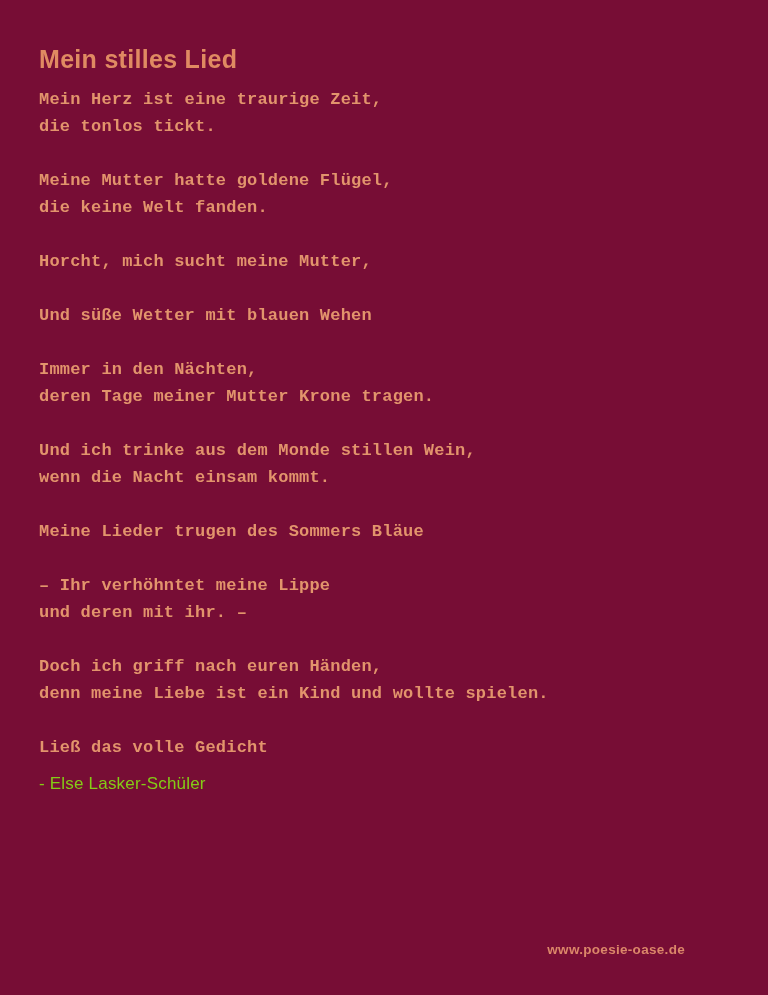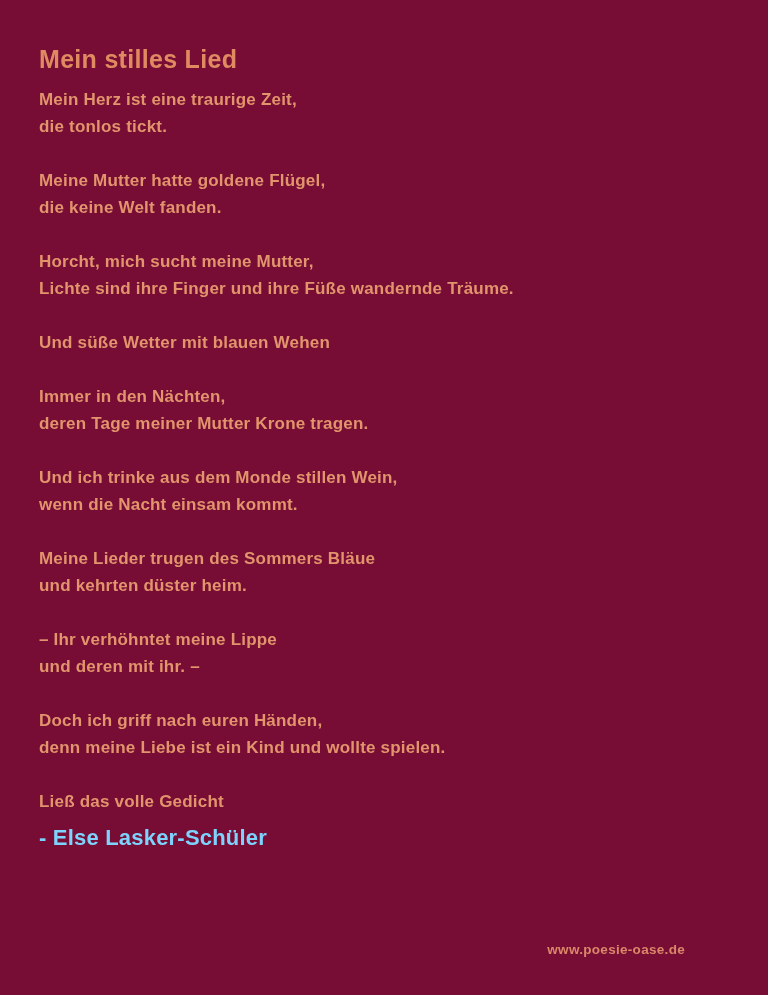--- a/index.html
+++ b/index.html
@@ -23,36 +23,37 @@
   .poem-title {
     font-size: 25px;
     line-height: 30px;
     font-weight: 700;
     letter-spacing: 0.3px;
     color: #e08a62;
     margin: 0 0 12px 0;
   }
   .stanza {
     margin: 0 0 27px 0;
+    font-family: Liberation Mono, monospace;
   }
   .poem-line {
     font-size: 17px;
     line-height: 27px;
     font-weight: 700;
     letter-spacing: 0.2px;
     color: #e2946c;
     white-space: pre;
   }
   .author-line {
     margin-top: -18px;
-    font-size: 22px;
+    font-size: 17px;
     line-height: 27px;
-    font-weight: 700;
+    font-weight: 400;
     letter-spacing: 0.2px;
-    color: #7dd3fc;
+    color: #84cc16;
   }
   .watermark {
     position: absolute;
     right: 83px;
     bottom: 37px;
     font-size: 13.5px;
     line-height: 16px;
     font-weight: 700;
     letter-spacing: 0.3px;
     color: #db8769;
@@ -68,36 +69,34 @@
       <div class="stanza">
         <div class="poem-line">Mein Herz ist eine traurige Zeit,</div>
         <div class="poem-line">die tonlos tickt.</div>
       </div>
       <div class="stanza">
         <div class="poem-line">Meine Mutter hatte goldene Flügel,</div>
         <div class="poem-line">die keine Welt fanden.</div>
       </div>
       <div class="stanza">
         <div class="poem-line">Horcht, mich sucht meine Mutter,</div>
-        <div class="poem-line">Lichte sind ihre Finger und ihre Füße wandernde Träume.</div>
       </div>
       <div class="stanza">
         <div class="poem-line">Und süße Wetter mit blauen Wehen</div>
       </div>
       <div class="stanza">
         <div class="poem-line">Immer in den Nächten,</div>
         <div class="poem-line">deren Tage meiner Mutter Krone tragen.</div>
       </div>
       <div class="stanza">
         <div class="poem-line">Und ich trinke aus dem Monde stillen Wein,</div>
         <div class="poem-line">wenn die Nacht einsam kommt.</div>
       </div>
       <div class="stanza">
         <div class="poem-line">Meine Lieder trugen des Sommers Bläue</div>
-        <div class="poem-line">und kehrten düster heim.</div>
       </div>
       <div class="stanza">
         <div class="poem-line">– Ihr verhöhntet meine Lippe</div>
         <div class="poem-line">und deren mit ihr. –</div>
       </div>
       <div class="stanza">
         <div class="poem-line">Doch ich griff nach euren Händen,</div>
         <div class="poem-line">denn meine Liebe ist ein Kind und wollte spielen.</div>
       </div>
       <div class="stanza">

